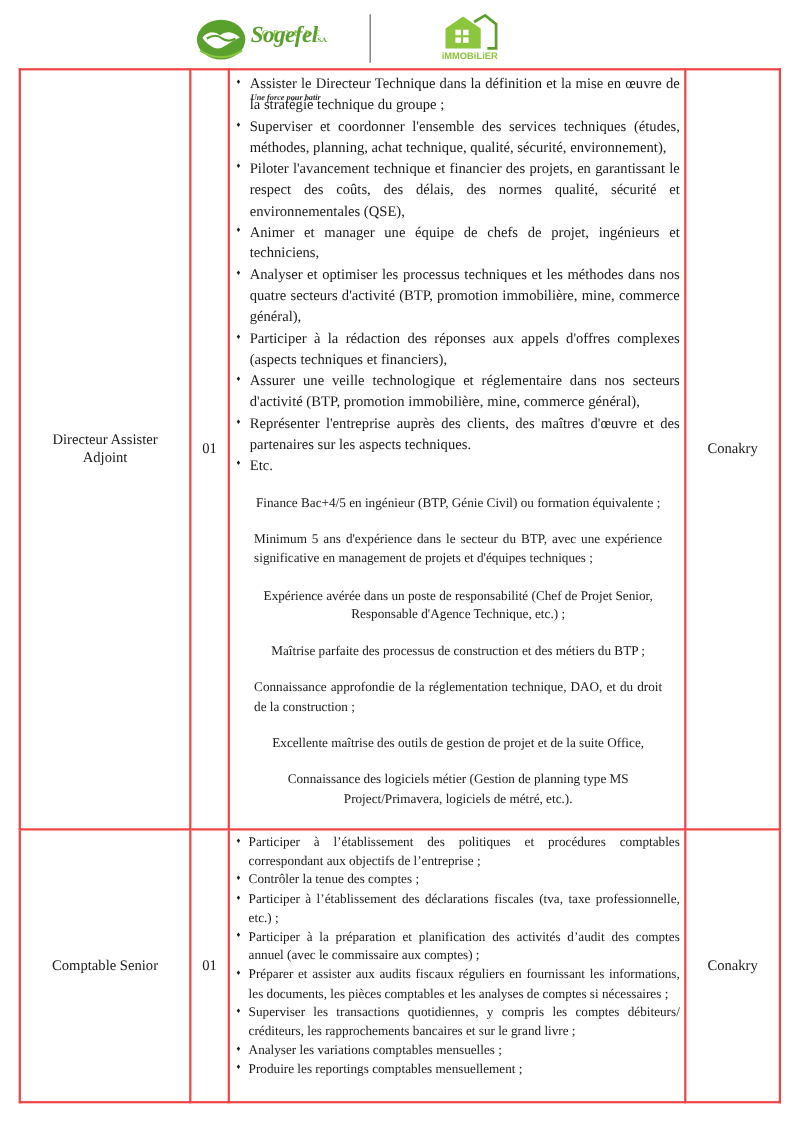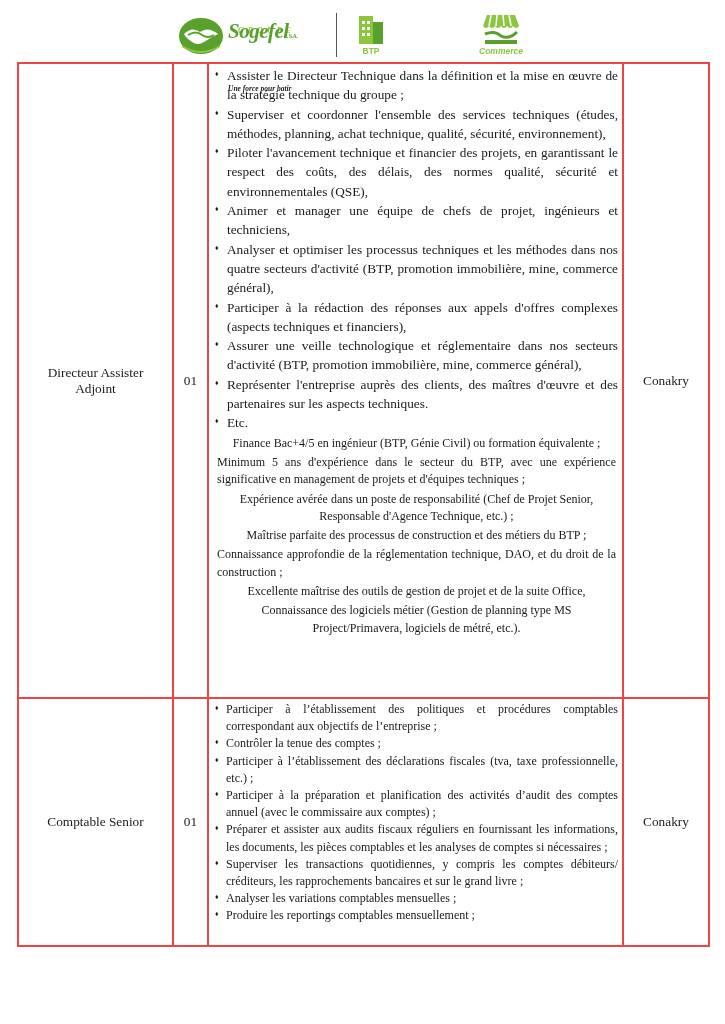--- a/index.html
+++ b/index.html
@@ -28,21 +28,21 @@
   col.c-desc { width: 415px; }
   col.c-loc { width: 86px; }
   .cell-center { text-align: center; font-size: 13.3px; line-height: 16px; }
   .desc { padding: 2px 4px 2px 6px !important; vertical-align: top !important; }
   ul.bullets { list-style: none; margin: 0; padding: 0; }
   ul.bullets li { position: relative; padding-left: 12px; text-align: justify; }
   ul.bullets li::before { content: "\2666"; position: absolute; left: 0; top: 0; font-size: 7px; }
   .r1 ul.bullets li { font-size: 13.3px; line-height: 19.3px; }
   .r1 ul.bullets li::before { line-height: 16px; }
   .req { font-size: 12px; line-height: 17.3px; text-align: justify; }
-  .req p { margin: 2px; }
+  .req p { margin: 16px; }
   .r2 ul.bullets li { font-size: 12px; line-height: 17.2px; padding-left: 11px; }
   .r2 ul.bullets li::before { line-height: 15px; }
   .nowrap-just { text-align: center; }
 </style>
 </head>
 <body>
 
 <div class="header">
   <div class="logo-main">
     <svg width="46" height="40" viewBox="0 0 46 40" style="position:absolute;left:0;top:2px;">
@@ -52,45 +52,33 @@
       <path d="M4 30 Q23 42 42 30" stroke="#8cc63f" stroke-width="2" fill="none"></path>
     </svg>
     <div class="brand-text">
       <span class="brand-groupe">GROUPE</span>
       <span class="brand-name"><span>Sogefel</span><span class="brand-sa">S.A.</span></span>
       <span class="brand-tag">Une force pour batir</span>
     </div>
   </div>
   <div class="logo-divider"></div>
 
-  <div class="sector" style="left:162px;">
-    <svg width="34" height="34" viewBox="0 0 34 34">
-      <rect x="5" y="4" width="14" height="28" fill="#8cc63f"></rect>
-      <rect x="19" y="10" width="10" height="22" fill="#5aa02c"></rect>
-      <rect x="8" y="9" width="3" height="3" fill="#fff"></rect>
-        <rect x="13" y="9" width="3" height="3" fill="#fff"></rect>
-      <rect x="8" y="15" width="3" height="3" fill="#fff"></rect>
-        <rect x="13" y="15" width="3" height="3" fill="#fff"></rect>
-      <rect x="8" y="21" width="3" height="3" fill="#fff"></rect>
-        <rect x="13" y="21" width="3" height="3" fill="#fff"></rect>
+
+  <div class="sector" style="left:218px;">
+    <svg width="52" height="34" viewBox="0 0 52 34">
+      <path d="M4 14 L20 3 L36 14 L36 32 L4 32 Z" fill="#8cc63f"></path>
+      <path d="M30 8 L40 2 L50 10 L50 32 L42 32" stroke="#5aa02c" stroke-width="2.5" fill="none"></path>
+      <rect x="13" y="15" width="5" height="5" fill="#fff"></rect>
+        <rect x="20" y="15" width="5" height="5" fill="#fff"></rect>
+      <rect x="13" y="22" width="5" height="5" fill="#fff"></rect>
+        <rect x="20" y="22" width="5" height="5" fill="#fff"></rect>
     </svg>
-    <div class="sector-label">BTP</div>
+    <div class="sector-label">iMMOBiLiER</div>
   </div>
 
-
-  <div class="sector" style="left:292px;">
-    <svg width="40" height="34" viewBox="0 0 40 34">
-      <path d="M6 3 L34 3 L38 14 L2 14 Z" fill="#8cc63f"></path>
-      <path d="M10 3 L8 14 M16 3 L15 14 M22 3 L23 14 M28 3 L30 14" stroke="#fff" stroke-width="1.5"></path>
-      <path d="M2 14 Q5 18 8 14 Q11 18 14 14 Q17 18 20 14 Q23 18 26 14 Q29 18 32 14 Q35 18 38 14" fill="#8cc63f"></path>
-      <path d="M4 22 Q14 18 20 24 Q28 28 36 20" stroke="#5aa02c" stroke-width="3" fill="none"></path>
-      <rect x="4" y="28" width="32" height="4" fill="#5aa02c"></rect>
-    </svg>
-    <div class="sector-label italic">Commerce</div>
-  </div>
 </div>
 
 <table class="jobs">
   <colgroup>
     <col class="c-title">
       <col class="c-num">
       <col class="c-desc">
       <col class="c-loc">
   </colgroup>
   <tbody>

